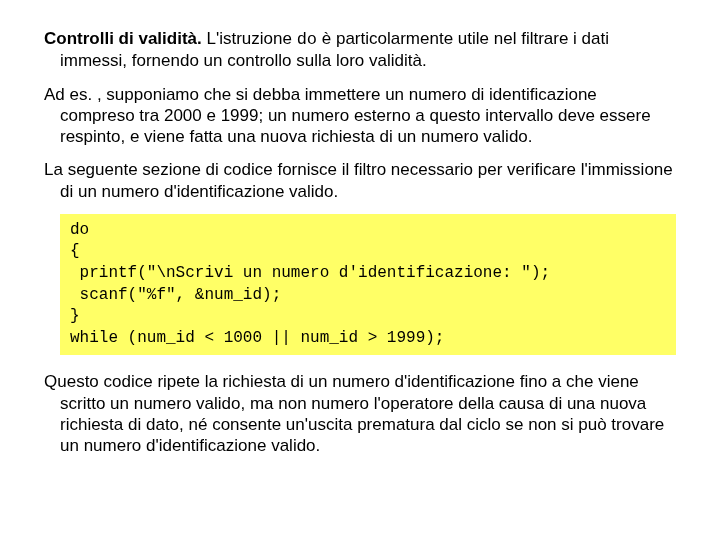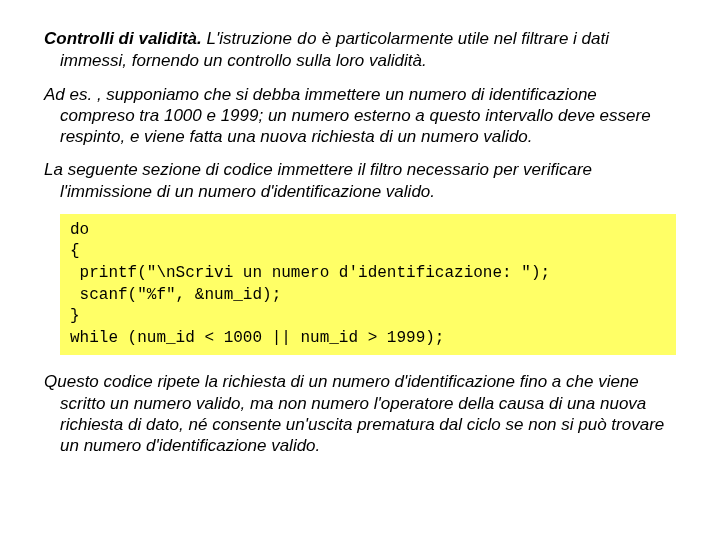--- a/index.html
+++ b/index.html
@@ -14,21 +14,20 @@
     color: #000;
     box-sizing: border-box;
   }
   .page {
     padding: 28px 44px 20px 44px;
   }
   .para {
     margin: 0 0 12px 0;
     padding-left: 16px;
     text-indent: -16px;
-    font-style: italic;
   }
   .code-inline {
     font-family: "Courier New", Courier, monospace;
   }
   .codeblock {
     background: #ffff66;
     font-family: "Courier New", Courier, monospace;
     font-size: 16px;
     line-height: 1.35;
     padding: 6px 10px 6px 10px;
@@ -39,23 +38,23 @@
 </style>
 </head>
 <body>
 
 <div class="page">
 
   <p class="para">
     <b>Controlli di validità.</b><span> L'istruzione </span><span class="code-inline">do</span><span> è particolarmente utile nel filtrare i dati immessi, fornendo un controllo sulla loro validità.</span>
   </p>
 
-  <p class="para">Ad es. , supponiamo che si debba immettere un numero di identificazione compreso tra 1000 e 1999; un numero esterno a questo intervallo deve essere respinto, e viene fatta una nuova richiesta di un numero valido.</p>
+  <p class="para">Ad es. , supponiamo che si debba immettere un numero di identificazione compreso tra 2000 e 1999; un numero esterno a questo intervallo deve essere respinto, e viene fatta una nuova richiesta di un numero valido.</p>
 
-  <p class="para">La seguente sezione di codice immettere il filtro necessario per verificare l'immissione di un numero d'identificazione valido.</p>
+  <p class="para">La seguente sezione di codice fornisce il filtro necessario per verificare l'immissione di un numero d'identificazione valido.</p>
 
   <div class="codeblock">do
 {
  printf("\nScrivi un numero d'identificazione: ");
  scanf("%f", &amp;num_id);
 }
 while (num_id &lt; 1000 || num_id &gt; 1999);</div>
 
   <p class="para">Questo codice ripete la richiesta di un numero d'identificazione fino a che viene scritto un numero valido, ma non numero l'operatore della causa di una nuova richiesta di dato, né consente un'uscita prematura dal ciclo se non si può trovare un numero d'identificazione valido.</p>
 

